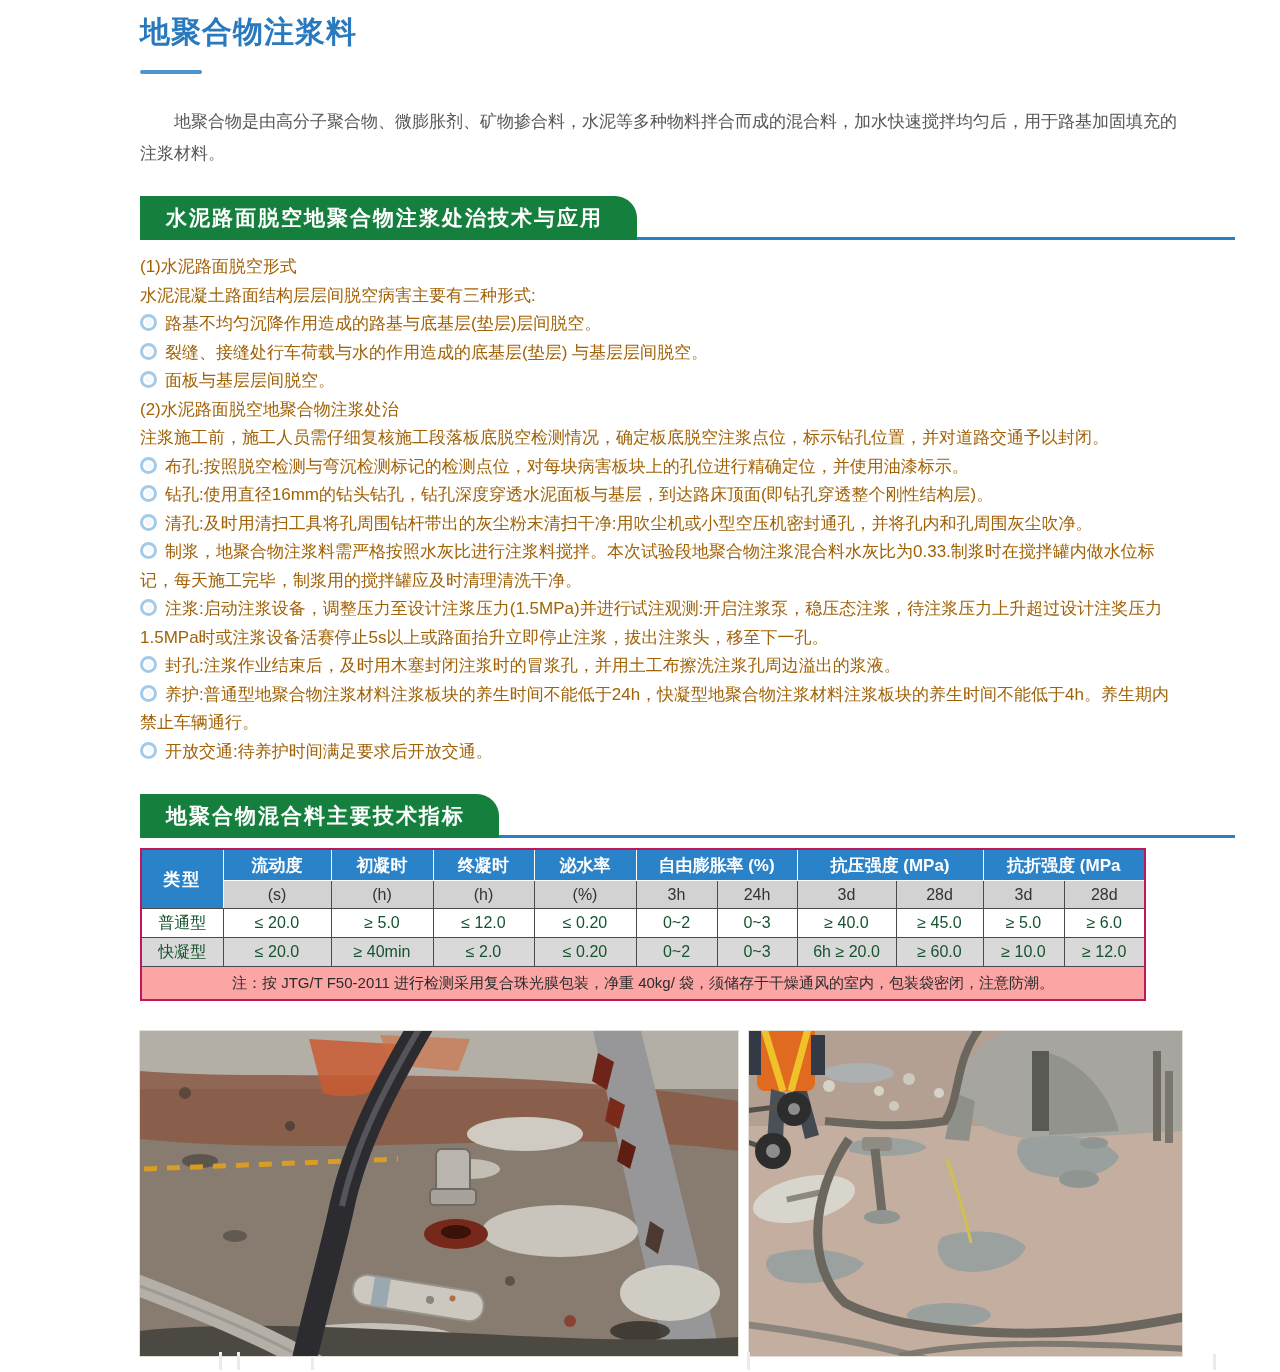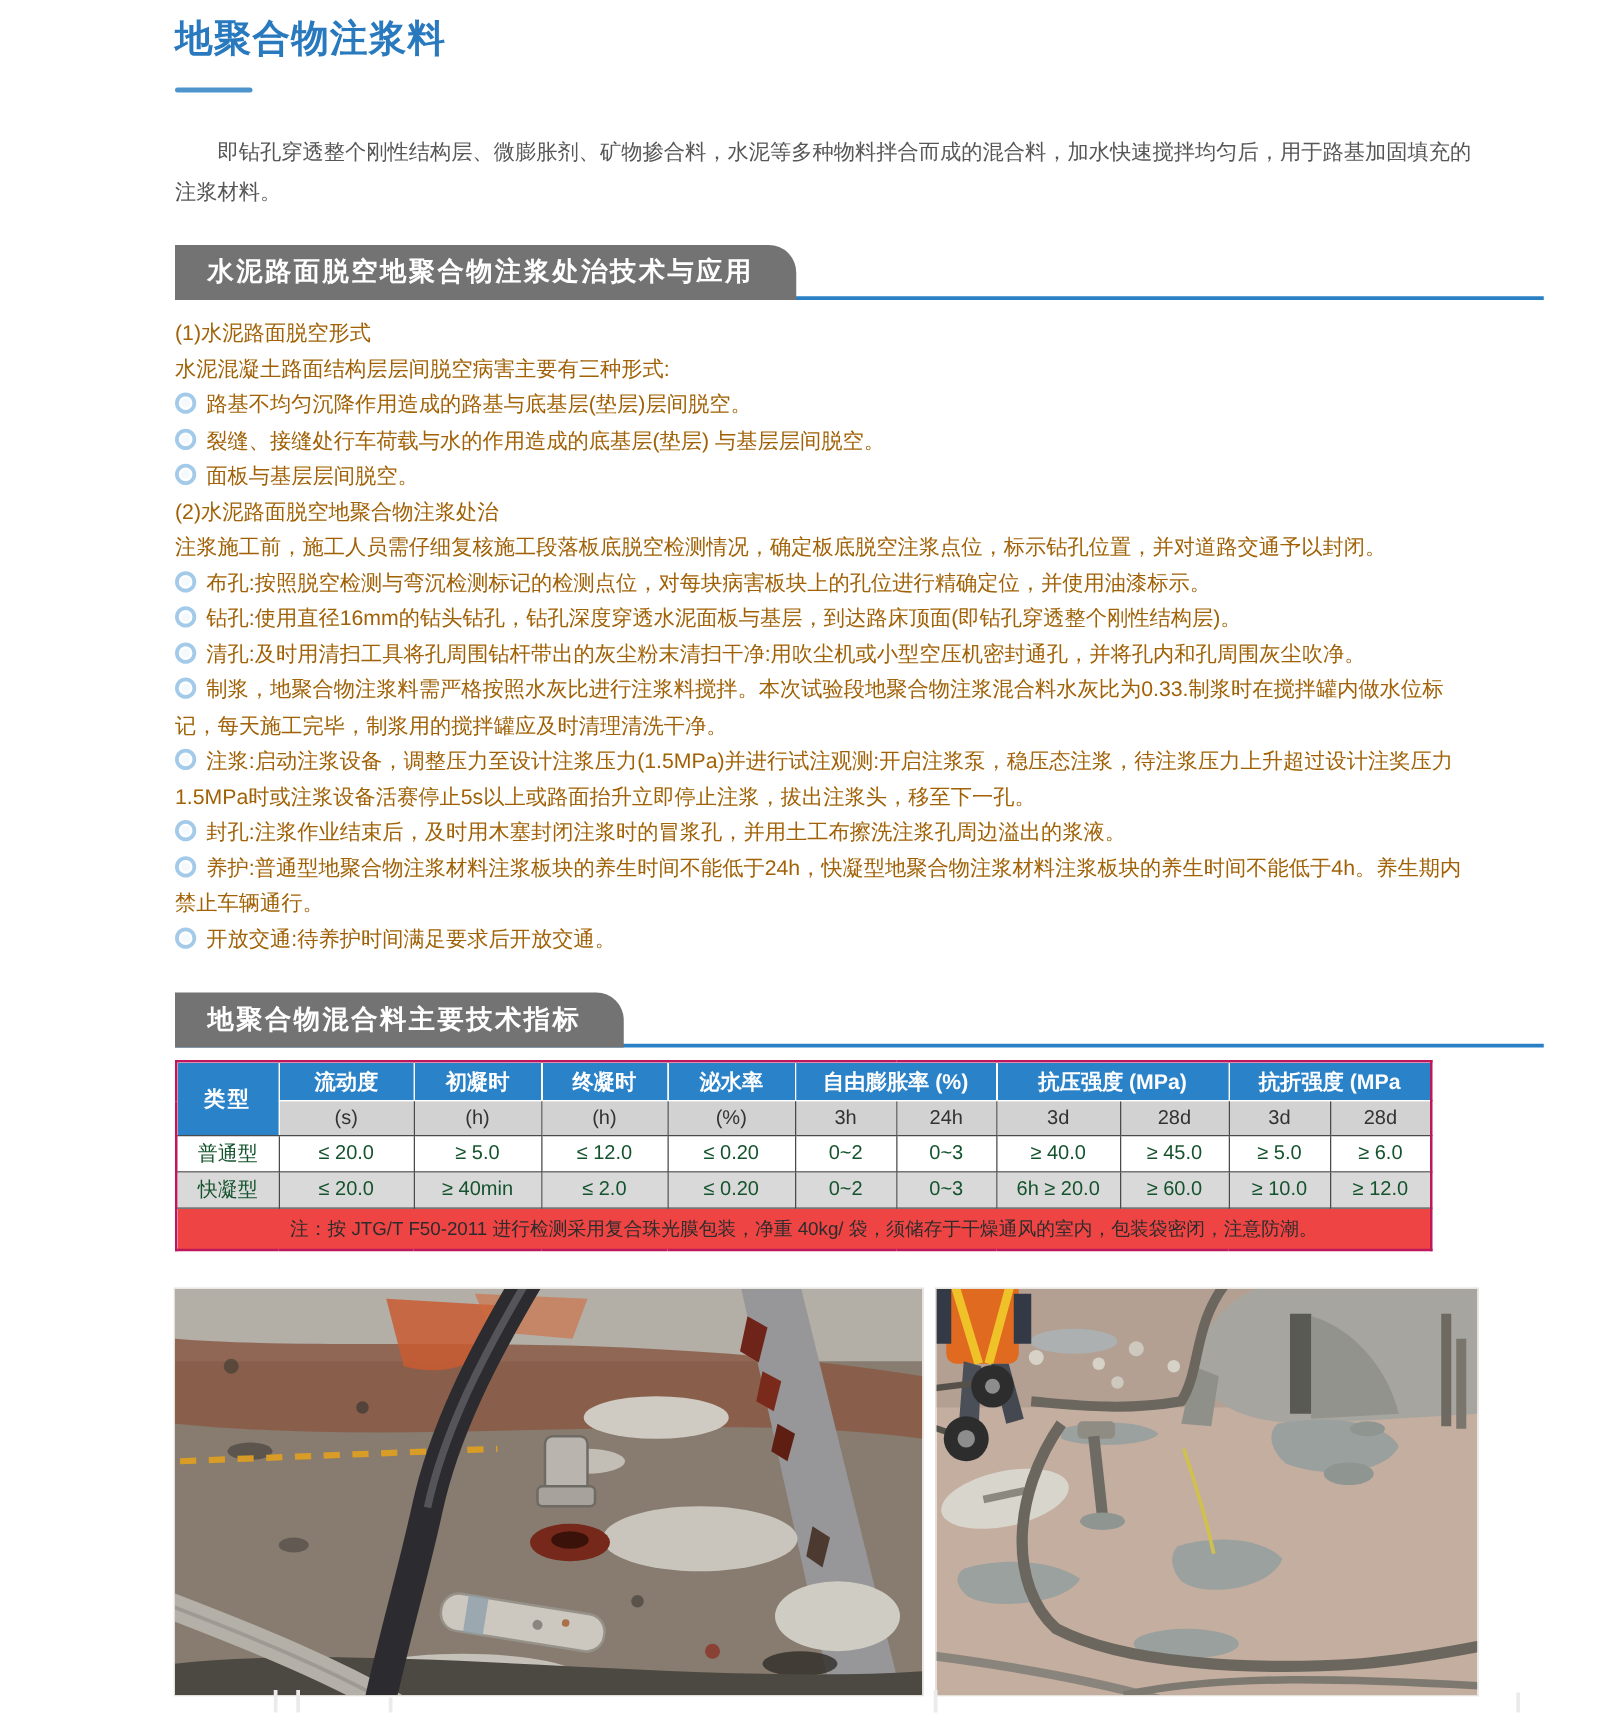--- a/index.html
+++ b/index.html
@@ -15,21 +15,21 @@
 
   
   .intro { margin-top:32px; font-size:17px; line-height:32px; color:#565656; text-indent:2em; }
 
   
   .banner-row { position:relative; height:44px; }
   .banner-row.first { margin-top:26px; }
   .banner-row.second { margin-top:28px;text-decoration:underline; }
   .banner-line { position:absolute; left:0; bottom:0; width:1095px; height:3px; background:#2a80c4; }
   .banner {
-    position:absolute; left:0; bottom:0; background:#737373; color:#fff;
+    position:absolute; left:0; bottom:0; background:#15803d; color:#fff;
     font-size:21px; font-weight:bold; height:44px; line-height:44px;
     padding:0 34px 0 26px; border-top-right-radius:22px; letter-spacing:2px; white-space:nowrap;
   }
 
   
   .paras { margin-top:13px; }
   .para { font-size:17px; line-height:28.5px; color:#a16207; }
   .b {
     display:inline-block; width:11px; height:11px; border-radius:50%;
     border:3px solid #a3cbe9; background:#f3f9fd; box-shadow: inset 0 0 0 2px #ffffff;
@@ -37,39 +37,39 @@
   }
 
   
   .spec-table { margin-top:10px; border-collapse:collapse; border:2px solid #be185d; table-layout:fixed; width:1004px; }
   .spec-table th, .spec-table td { border:1px solid #4a4a4a; text-align:center; padding:0; overflow:hidden; white-space:nowrap; }
   .spec-table th.blue { background:#2a82c8; color:#fff; font-weight:bold; font-size:17px; border:1px solid #fff; height:30px; }
   .spec-table th.type { border-bottom-color:#4a4a4a; letter-spacing:2px; }
   .spec-table tr.sub th { background:#d2d2d2; font-weight:normal; font-size:16px; color:#333; height:27px; }
   .spec-table tbody td { font-size:16px; color:#14532d; height:28px; background:#fff; }
   .spec-table tr.alt td { background:#d9d9d9; }
-  .spec-table td.note-cell { font-size:15px; height:32px; color:#2c2c2c; background:#ef4444; white-space:normal; }
+  .spec-table td.note-cell { font-size:15px; height:32px; color:#2c2c2c; background:#fca5a5; white-space:normal; }
 
   
   .photos { display:flex; gap:11px; margin-top:30px; }
   .photo { outline:1px solid #e3e0da; overflow:hidden; }
   .photo svg { display:block; }
 
   .artifact { position:absolute; background:#ebebeb; }
 </style>
 </head>
 <body>
 
 <div class="page">
   <div class="content">
 
     <h1 class="doc-title">地聚合物注浆料</h1>
     <div class="title-underline"></div>
 
-    <p class="intro">即钻孔穿透整个刚性结构层、微膨胀剂、矿物掺合料，水泥等多种物料拌合而成的混合料，加水快速搅拌均匀后，用于路基加固填充的注浆材料。</p>
+    <p class="intro">地聚合物是由高分子聚合物、微膨胀剂、矿物掺合料，水泥等多种物料拌合而成的混合料，加水快速搅拌均匀后，用于路基加固填充的注浆材料。</p>
 
     <div class="banner-row first">
       <div class="banner-line"></div>
       <div class="banner">水泥路面脱空地聚合物注浆处治技术与应用</div>
     </div>
 
     <div class="paras">
         <div class="para">(1)水泥路面脱空形式</div>
         <div class="para">水泥混凝土路面结构层层间脱空病害主要有三种形式:</div>
         <div class="para"><span class="b"></span>路基不均匀沉降作用造成的路基与底基层(垫层)层间脱空。</div>

